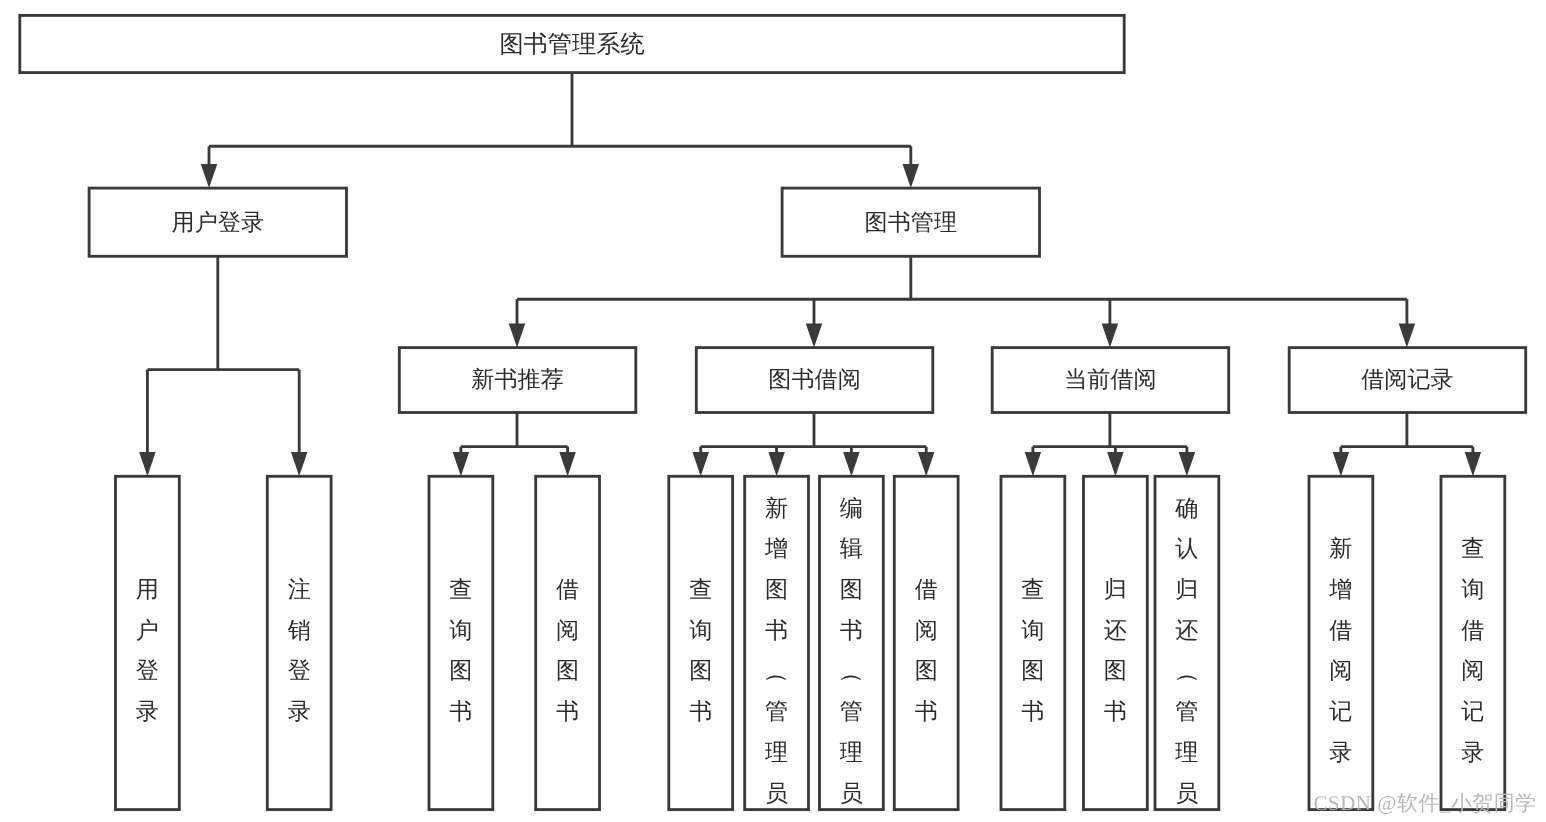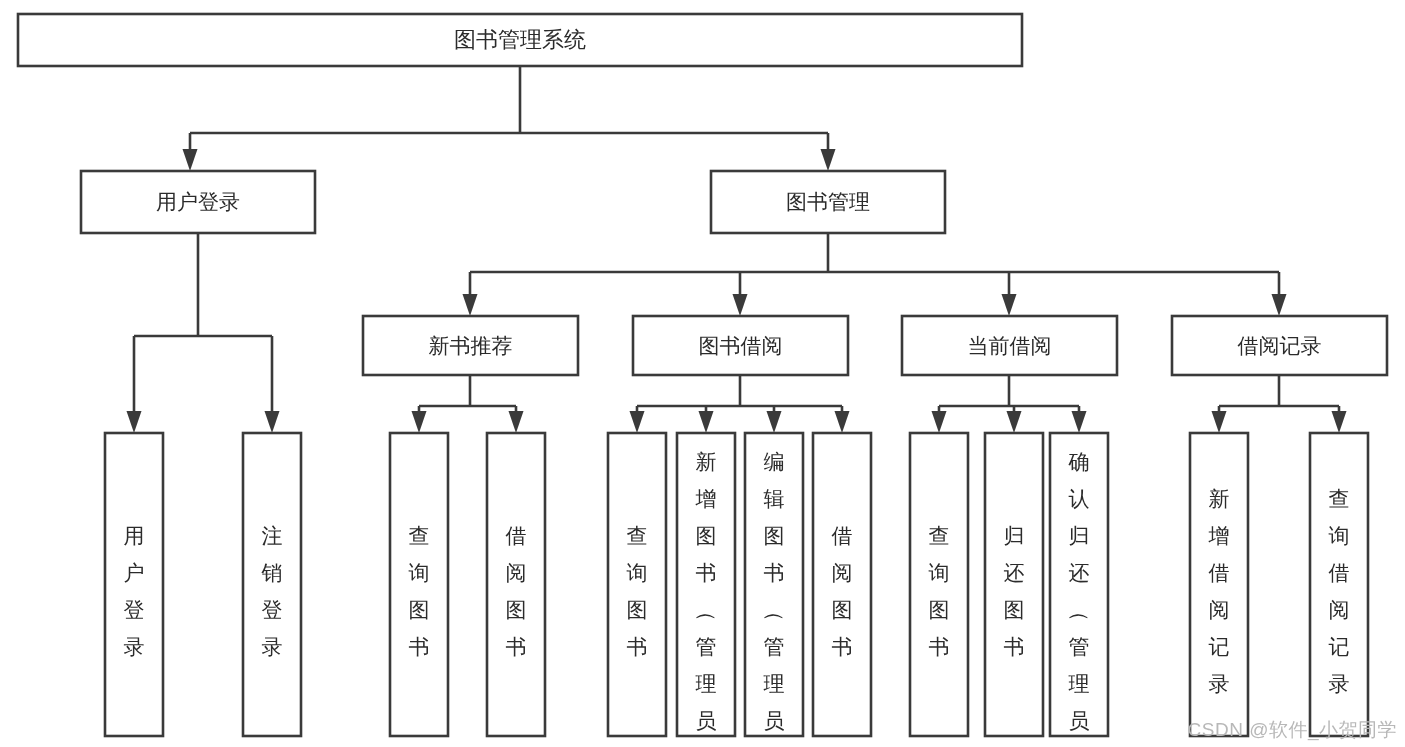--- a/index.html
+++ b/index.html
@@ -57,21 +57,21 @@
     stroke-linecap: butt;
   }
   .edge-arrow {
     fill: #3a3a3a;
     stroke: none;
   }
   .watermark-text {
     position: absolute;
     right: 8px;
     bottom: 4px;
-    font-family: Liberation Sans, sans-serif;
+    font-family: Liberation Serif, serif;
     font-size: 19px;
     color: #b8b8b8;
     white-space: nowrap;
     letter-spacing: 0.5px;
     user-select: none;
   }
 </style>
 </head>
 <body>
 

